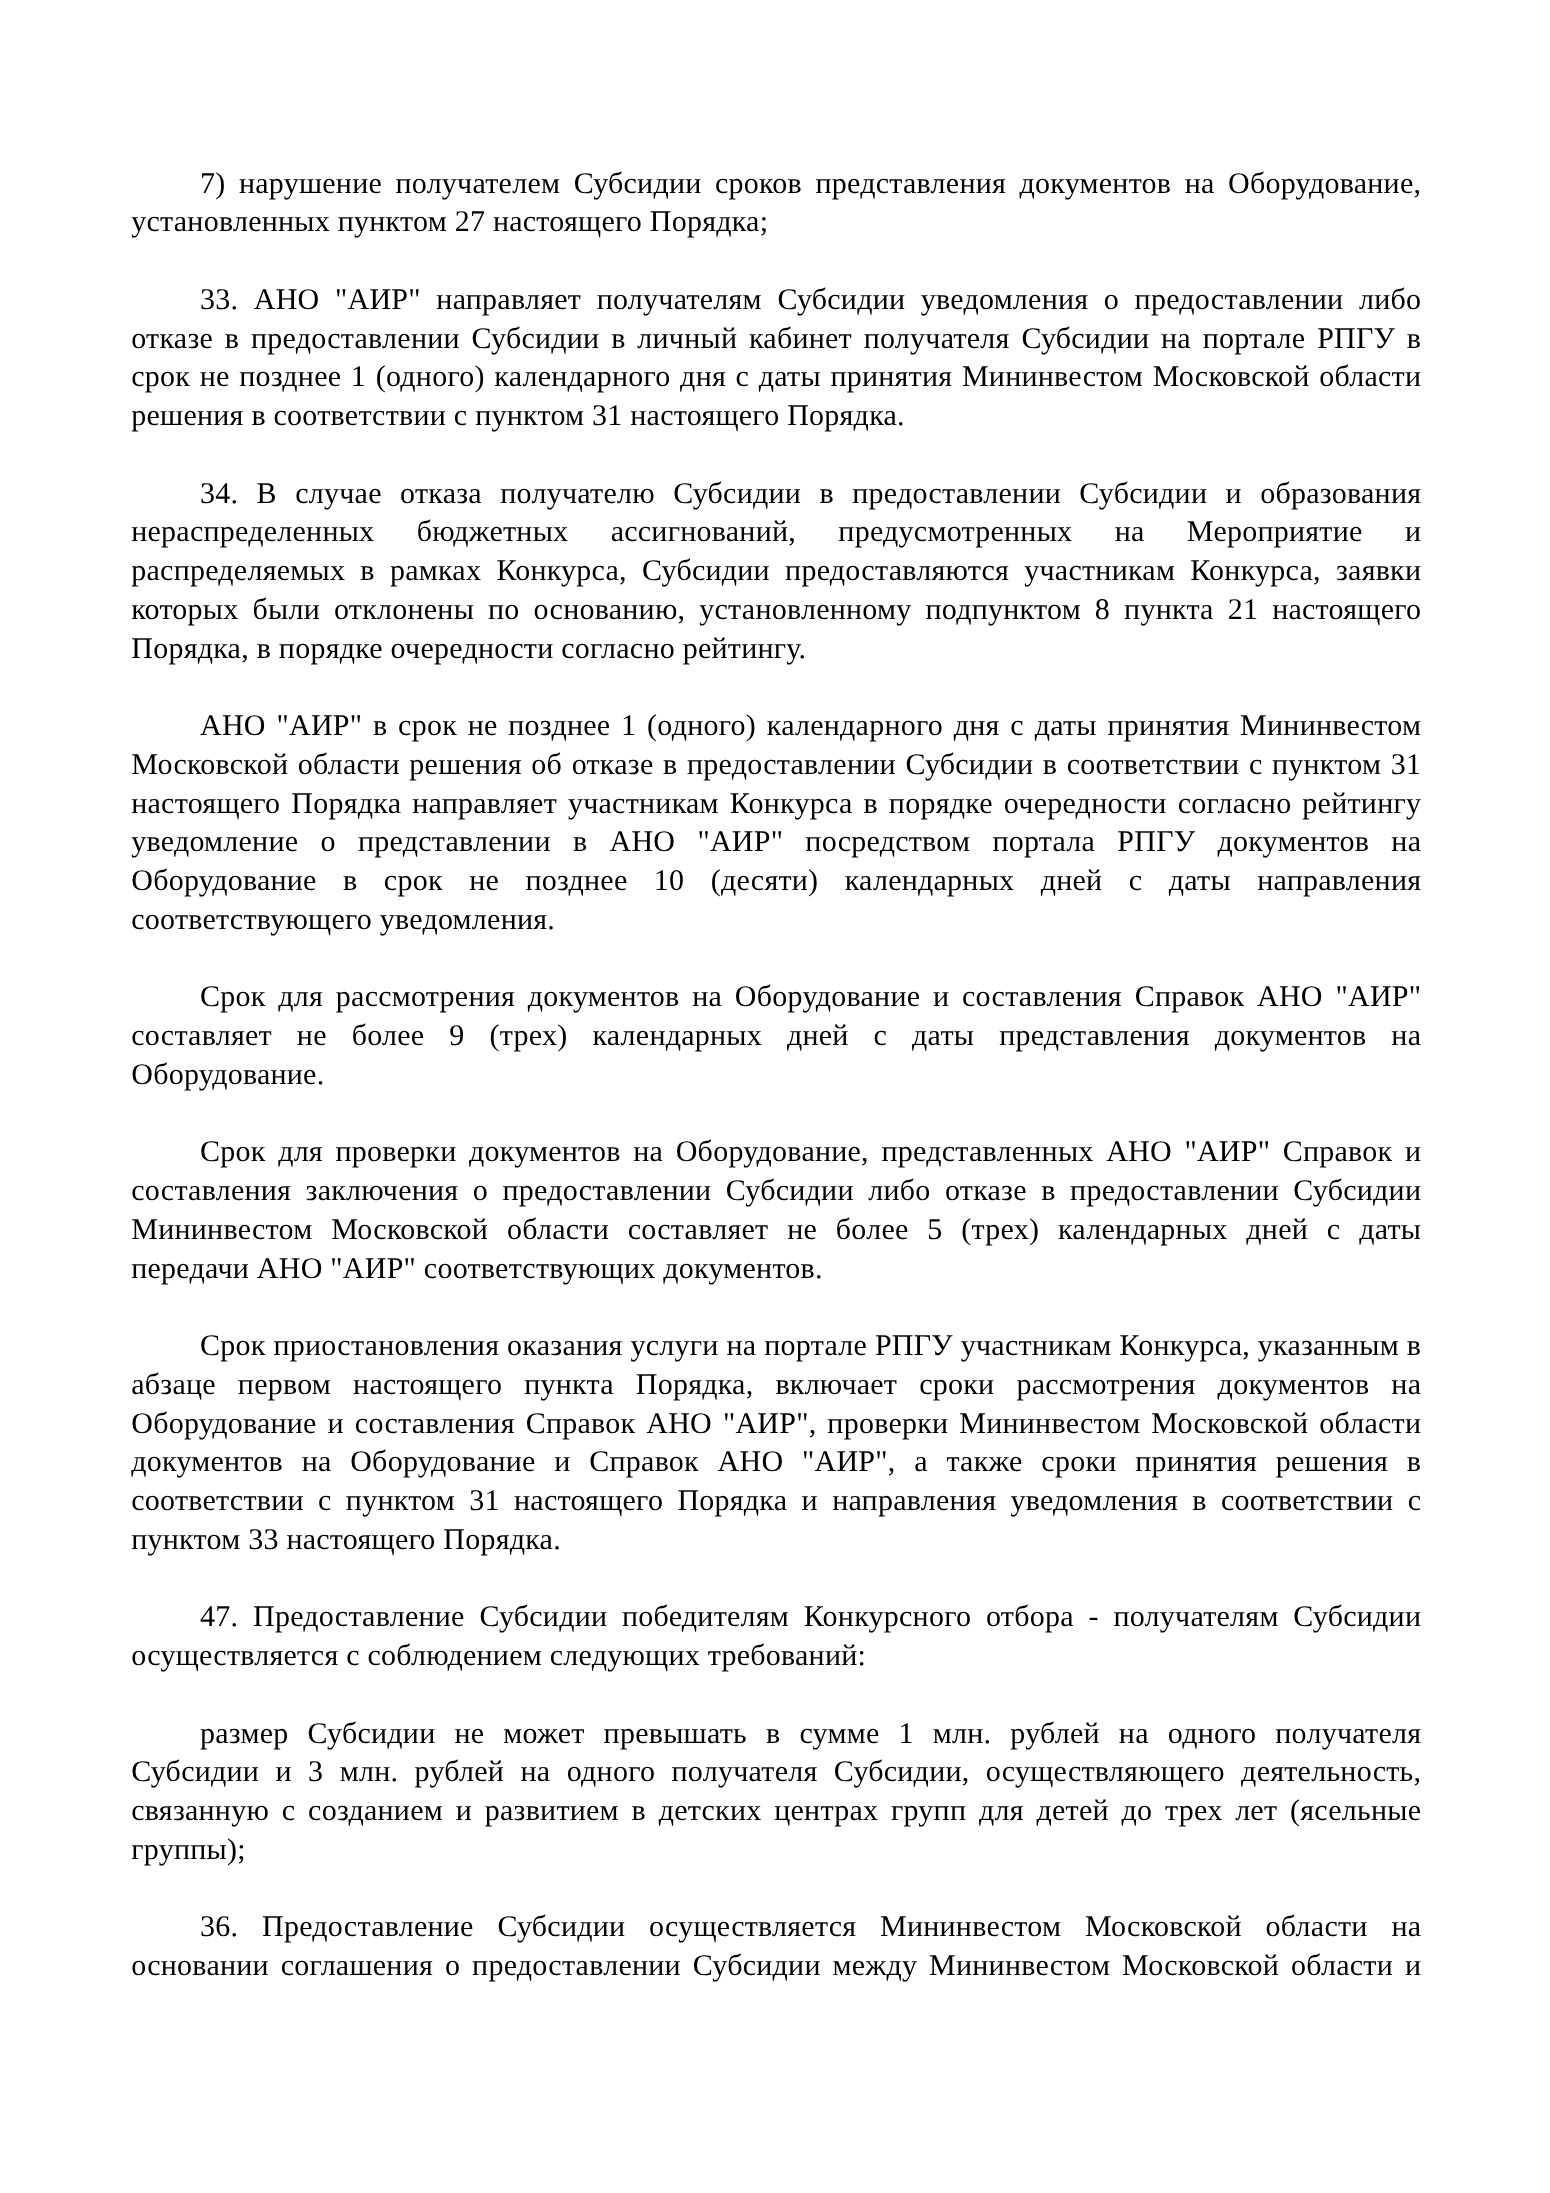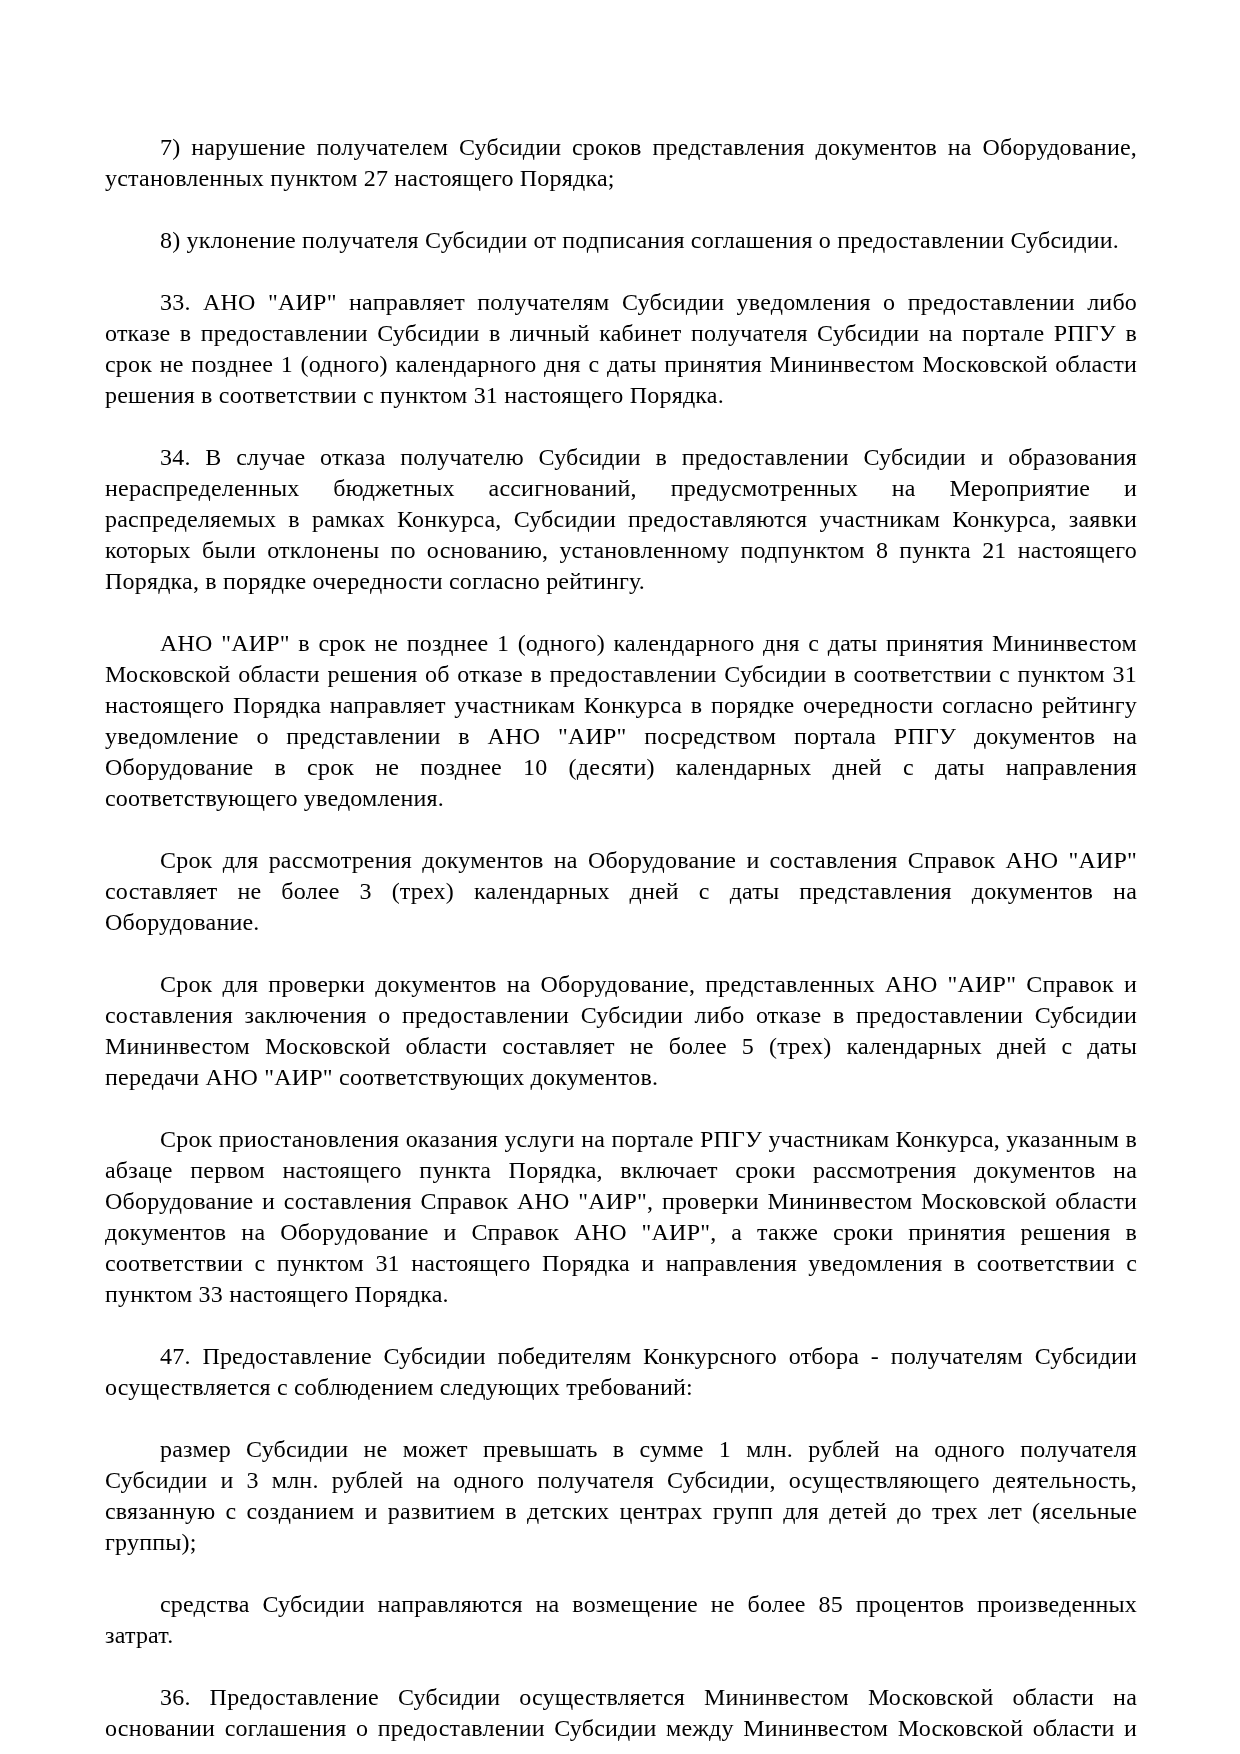--- a/index.html
+++ b/index.html
@@ -39,25 +39,23 @@
     
     text-align-last: justify;
   }
 </style>
 </head>
 <body>
 
 <div class="page">
   <div class="doc-body">
     <p>7) нарушение получателем Субсидии сроков представления документов на Оборудование, установленных пунктом 27 настоящего Порядка;</p>
-    <p>8) уклонение получателя Субсидии от подписания соглашения о предоставлении Субсидии.</p>
     <p>33. АНО "АИР" направляет получателям Субсидии уведомления о предоставлении либо отказе в предоставлении Субсидии в личный кабинет получателя Субсидии на портале РПГУ в срок не позднее 1 (одного) календарного дня с даты принятия Мининвестом Московской области решения в соответствии с пунктом 31 настоящего Порядка.</p>
     <p>34. В случае отказа получателю Субсидии в предоставлении Субсидии и образования нераспределенных бюджетных ассигнований, предусмотренных на Мероприятие и распределяемых в рамках Конкурса, Субсидии предоставляются участникам Конкурса, заявки которых были отклонены по основанию, установленному подпунктом 8 пункта 21 настоящего Порядка, в порядке очередности согласно рейтингу.</p>
     <p>АНО "АИР" в срок не позднее 1 (одного) календарного дня с даты принятия Мининвестом Московской области решения об отказе в предоставлении Субсидии в соответствии с пунктом 31 настоящего Порядка направляет участникам Конкурса в порядке очередности согласно рейтингу уведомление о представлении в АНО "АИР" посредством портала РПГУ документов на Оборудование в срок не позднее 10 (десяти) календарных дней с даты направления соответствующего уведомления.</p>
-    <p>Срок для рассмотрения документов на Оборудование и составления Справок АНО "АИР" составляет не более 3 (трех) календарных дней с даты представления документов на Оборудование.</p>
+    <p>Срок для рассмотрения документов на Оборудование и составления Справок АНО "АИР" составляет не более 9 (трех) календарных дней с даты представления документов на Оборудование.</p>
     <p>Срок для проверки документов на Оборудование, представленных АНО "АИР" Справок и составления заключения о предоставлении Субсидии либо отказе в предоставлении Субсидии Мининвестом Московской области составляет не более 5 (трех) календарных дней с даты передачи АНО "АИР" соответствующих документов.</p>
     <p>Срок приостановления оказания услуги на портале РПГУ участникам Конкурса, указанным в абзаце первом настоящего пункта Порядка, включает сроки рассмотрения документов на Оборудование и составления Справок АНО "АИР", проверки Мининвестом Московской области документов на Оборудование и Справок АНО "АИР", а также сроки принятия решения в соответствии с пунктом 31 настоящего Порядка и направления уведомления в соответствии с пунктом 33 настоящего Порядка.</p>
     <p>47. Предоставление Субсидии победителям Конкурсного отбора - получателям Субсидии осуществляется с соблюдением следующих требований:</p>
     <p>размер Субсидии не может превышать в сумме 1 млн. рублей на одного получателя Субсидии и 3 млн. рублей на одного получателя Субсидии, осуществляющего деятельность, связанную с созданием и развитием в детских центрах групп для детей до трех лет (ясельные группы);</p>
-    <p>средства Субсидии направляются на возмещение не более 85 процентов произведенных затрат.</p>
     <p class="continued">36. Предоставление Субсидии осуществляется Мининвестом Московской области на основании соглашения о предоставлении Субсидии между Мининвестом Московской области и</p>
   </div>
 </div>
 
 </body></html>

